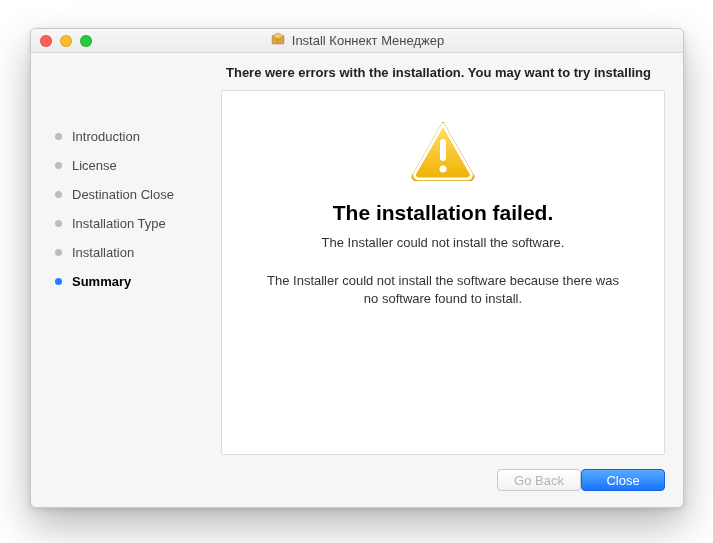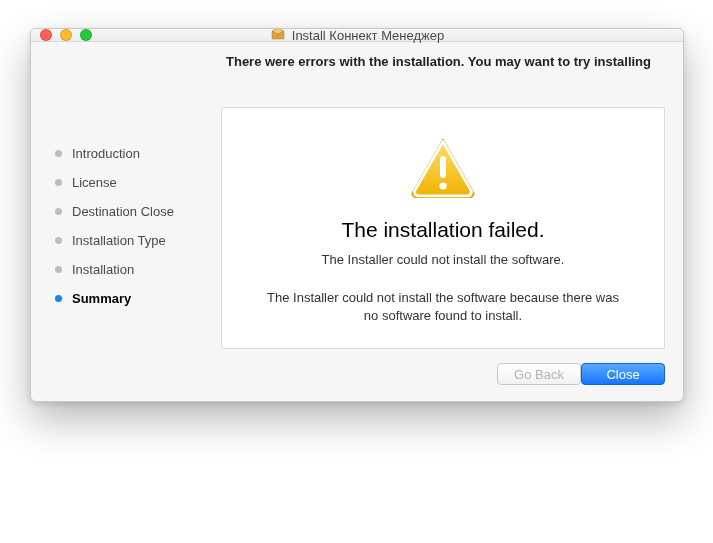--- a/index.html
+++ b/index.html
@@ -9,21 +9,21 @@
     width: 713px;
     height: 543px;
     position: relative;
     overflow: hidden;
   }
   .window {
     position: absolute;
     left: 30px;
     top: 28px;
     width: 654px;
-    height: 374px;
+    height: 480px;
     background: #f6f6f6;
     border: 1px solid #c9c9c9;
     border-radius: 6px;
     box-shadow: 0 18px 40px rgba(0,0,0,0.28), 0 2px 6px rgba(0,0,0,0.12);
     display: flex;
     flex-direction: column;
     overflow: hidden;
   }
   .titlebar {
     height: 24px;
@@ -65,21 +65,20 @@
     text-align: right;
     padding: 12px 32px 10px 0;
     font-weight: 600;
   }
 
   .body {
     flex: 1;
     display: flex;
     padding: 0 18px 0 18px;
     gap: 0;
-    margin-top: 28px;
   }
   .sidebar {
     width: 172px;
     padding-top: 32px;
   }
   .steps { list-style: none; }
   .step {
     display: flex;
     align-items: center;
     gap: 10px;
@@ -102,21 +101,21 @@
     border-radius: 2px;
     display: flex;
     flex-direction: column;
     align-items: center;
     padding: 24px 26px 24px 26px;
     text-align: center;
   }
   .warn-icon { margin-top: 4px; margin-bottom: 16px; }
   .headline {
     font-size: 21px;
-    font-weight: 400;
+    font-weight: 700;
     color: #000;
     margin-bottom: 10px;
   }
   .sub {
     font-size: 13px;
     color: #333;
     margin-bottom: 22px;
   }
   .detail {
     font-size: 13px;

